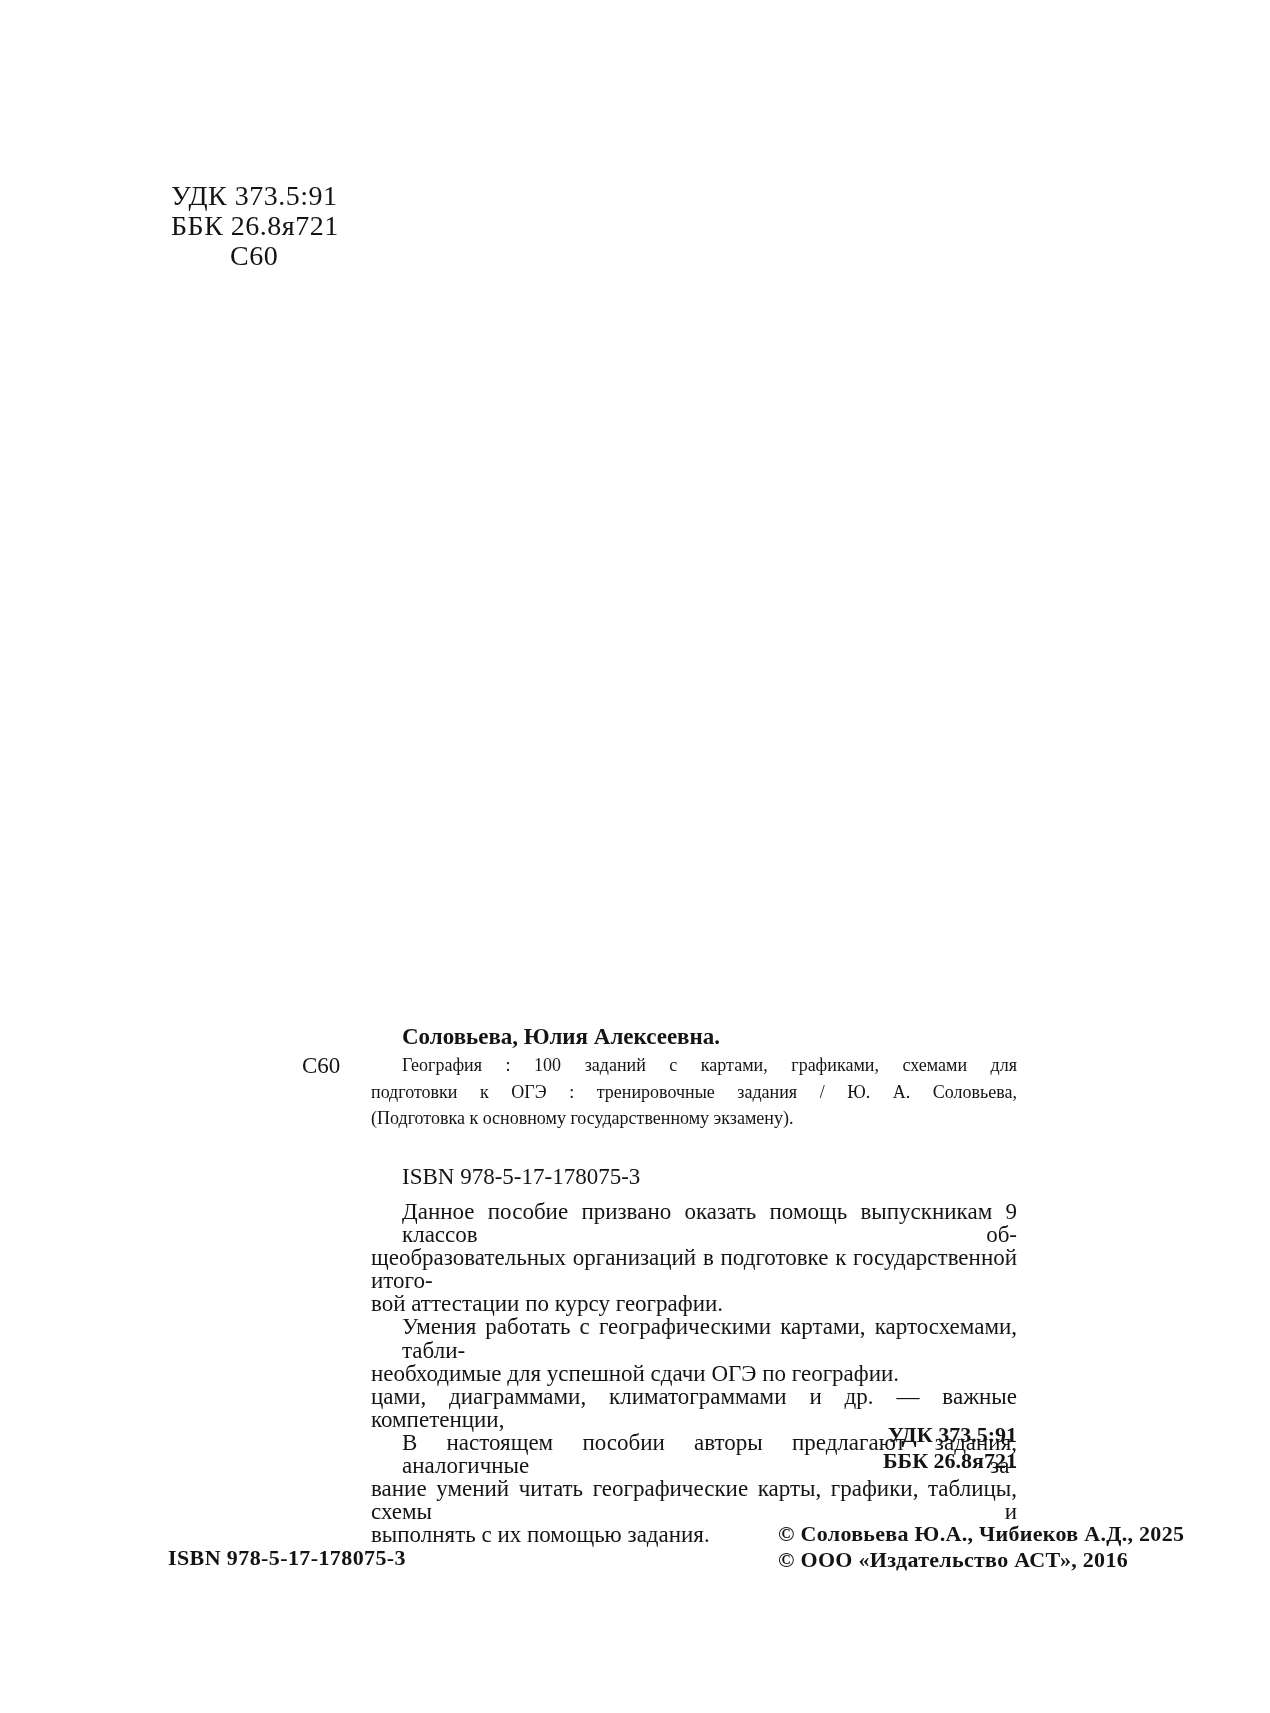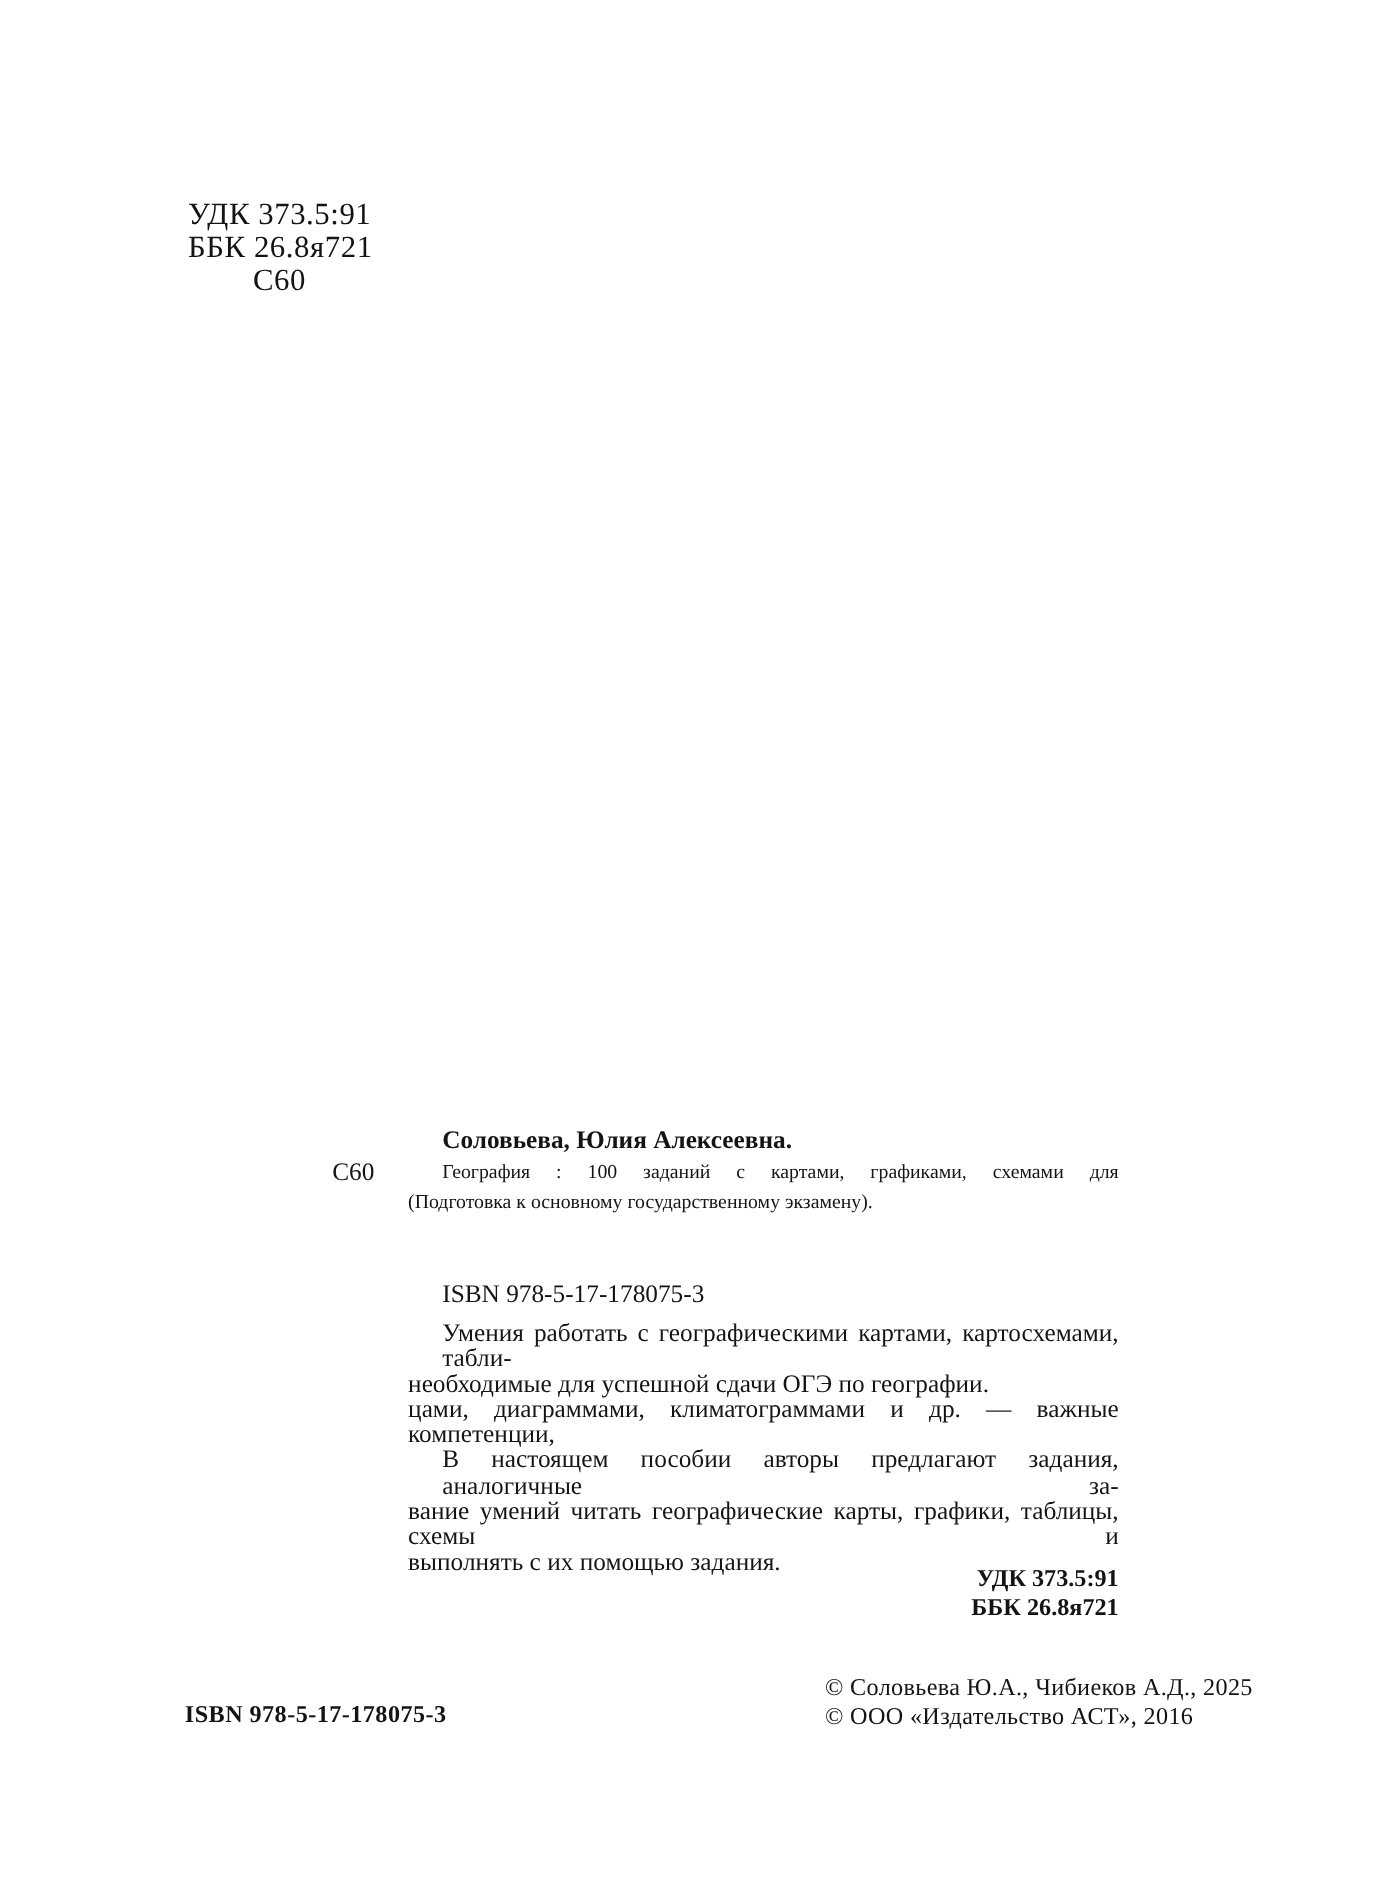--- a/index.html
+++ b/index.html
@@ -57,23 +57,23 @@
 
   
   .footer-isbn {
     left:168px; top:1545px;
     font-size:22px; line-height:25px;
     font-weight:bold;
     letter-spacing:0.4px;
     white-space:nowrap;
   }
   .footer-copyright {
-    left:750px; top:1521px;
+    left:778px; top:1521px;
     font-size:22px; line-height:25.5px;
-    font-weight:normal;
+    font-weight:bold;
     letter-spacing:0.3px;
     white-space:nowrap;
   }
 
   .tline { min-height:1em; }
   .just { text-align:justify; text-align-last:justify; }
   .ind  { padding-left:31px; }
 </style>
 </head>
 <body>
@@ -83,26 +83,32 @@
   <div class="tline">ББК 26.8я721</div>
   <div class="tline top-code">С60</div>
 </div>
 
 <div class="abs card-author">Соловьева, Юлия Алексеевна.</div>
 
 <div class="abs card-code">С60</div>
 
 <div class="abs card-desc">
     <div class="tline just ind">География : 100 заданий с картами, графиками, схемами для</div>
+    <div class="tline just">подготовки к ОГЭ : тренировочные задания / Ю. А. Соловьева,</div>
     <div class="tline">(Подготовка к основному государственному экзамену).</div>
   </div>
 
 <div class="abs card-isbn">ISBN 978-5-17-178075-3</div>
 
 <div class="abs card-annotation">
+    <div>
+      <div class="tline just ind">Данное пособие призвано оказать помощь выпускникам 9 классов об-</div>
+      <div class="tline just">щеобразовательных организаций в подготовке к государственной итого-</div>
+      <div class="tline">вой аттестации по курсу географии.</div>
+    </div>
     <div>
       <div class="tline just ind">Умения работать с географическими картами, картосхемами, табли-</div>
       <div class="tline">необходимые для успешной сдачи ОГЭ по географии.</div>
       <div class="tline just">цами, диаграммами, климатограммами и др. — важные компетенции,</div>
     </div>
     <div>
       <div class="tline just ind">В настоящем пособии авторы предлагают задания, аналогичные за-</div>
       <div class="tline just">вание умений читать географические карты, графики, таблицы, схемы и</div>
       <div class="tline">выполнять с их помощью задания.</div>
     </div>

